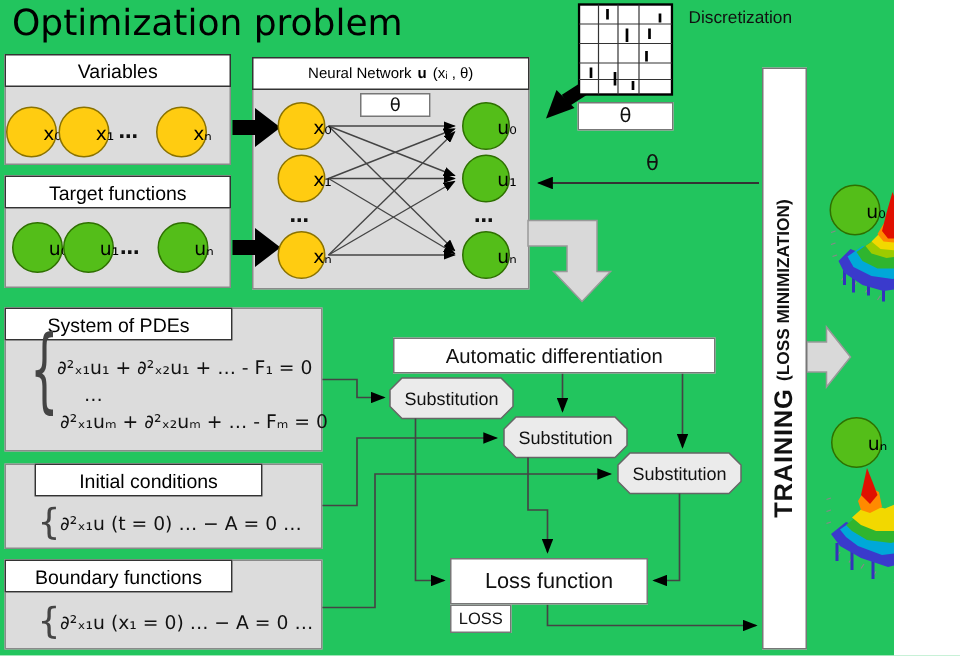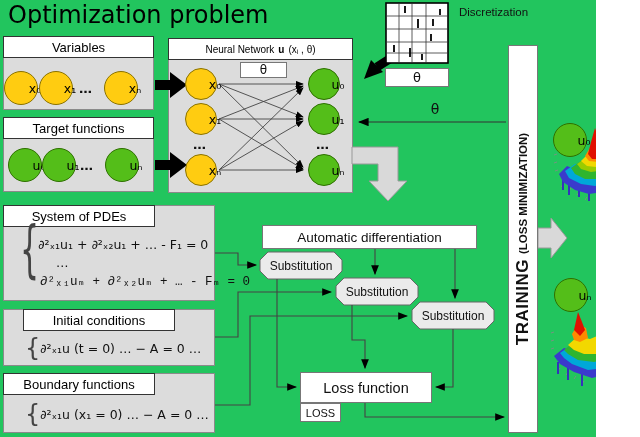--- a/index.html
+++ b/index.html
@@ -84,21 +84,21 @@
   <div class="abs" style="left:459px;top:6px;font-size:11.5px;z-index:3;">Discretization</div>
   <div class="whitebox" style="left:385px;top:68px;width:64px;height:19px;font-family:'DejaVu Sans',sans-serif;font-size:13px;">θ</div>
 
   <div class="abs" style="left:420px;top:101px;width:30px;text-align:center;font-family:'DejaVu Sans',sans-serif;font-size:14px;z-index:3;">θ</div>
 
   <div class="panel" style="left:3px;top:205px;width:212px;height:96px;"></div>
   <div class="strip" style="left:3px;top:205px;width:152px;height:22px;">System of PDEs</div>
   <div class="brace" style="left:20px;top:234px;font-size:30px;transform:scaleY(2.05);transform-origin:center;">{</div>
   <div class="eq" style="left:38px;top:237px;text-align:center;">∂²ₓ₁u₁ + ∂²ₓ₂u₁ + … - F₁ = 0</div>
   <div class="eq" style="left:56px;top:255px;">…</div>
-  <div class="eq" style="left:40px;top:273px;font-family:Liberation Mono, monospace;">∂²ₓ₁uₘ + ∂²ₓ₂uₘ + … - Fₘ = 0</div>
+  <div class="eq" style="left:40px;top:273px;">∂²ₓ₁uₘ + ∂²ₓ₂uₘ + … - Fₘ = 0</div>
 
   <div class="panel" style="left:3px;top:309px;width:212px;height:57px;"></div>
   <div class="strip" style="left:3px;top:309px;width:152px;height:22px;margin-left:20px;">Initial conditions</div>
   <div class="brace" style="left:25px;top:336px;font-size:24px;">{</div>
   <div class="eq" style="left:40px;top:341px;">∂²ₓ₁u (t = 0) … − A = 0 …</div>
 
   <div class="panel" style="left:3px;top:373px;width:212px;height:60px;"></div>
   <div class="strip" style="left:3px;top:373px;width:152px;height:22px;">Boundary functions</div>
   <div class="brace" style="left:25px;top:402px;font-size:24px;">{</div>
   <div class="eq" style="left:40px;top:407px;">∂²ₓ₁u (x₁ = 0) … − A = 0 …</div>

